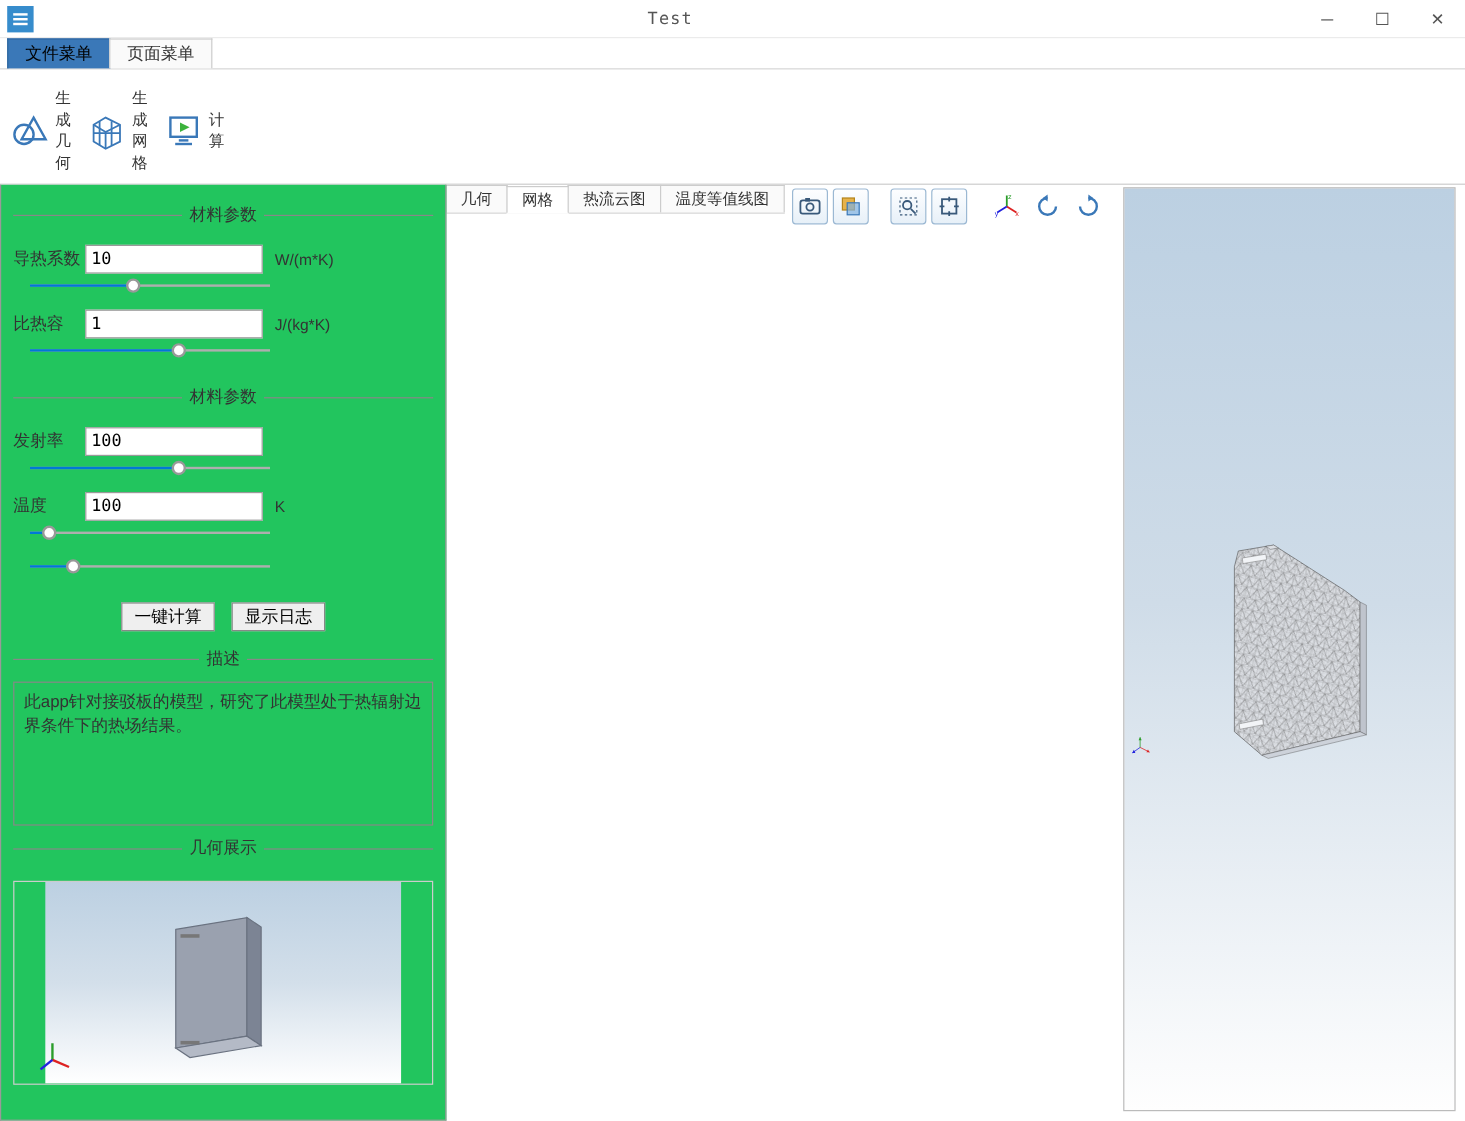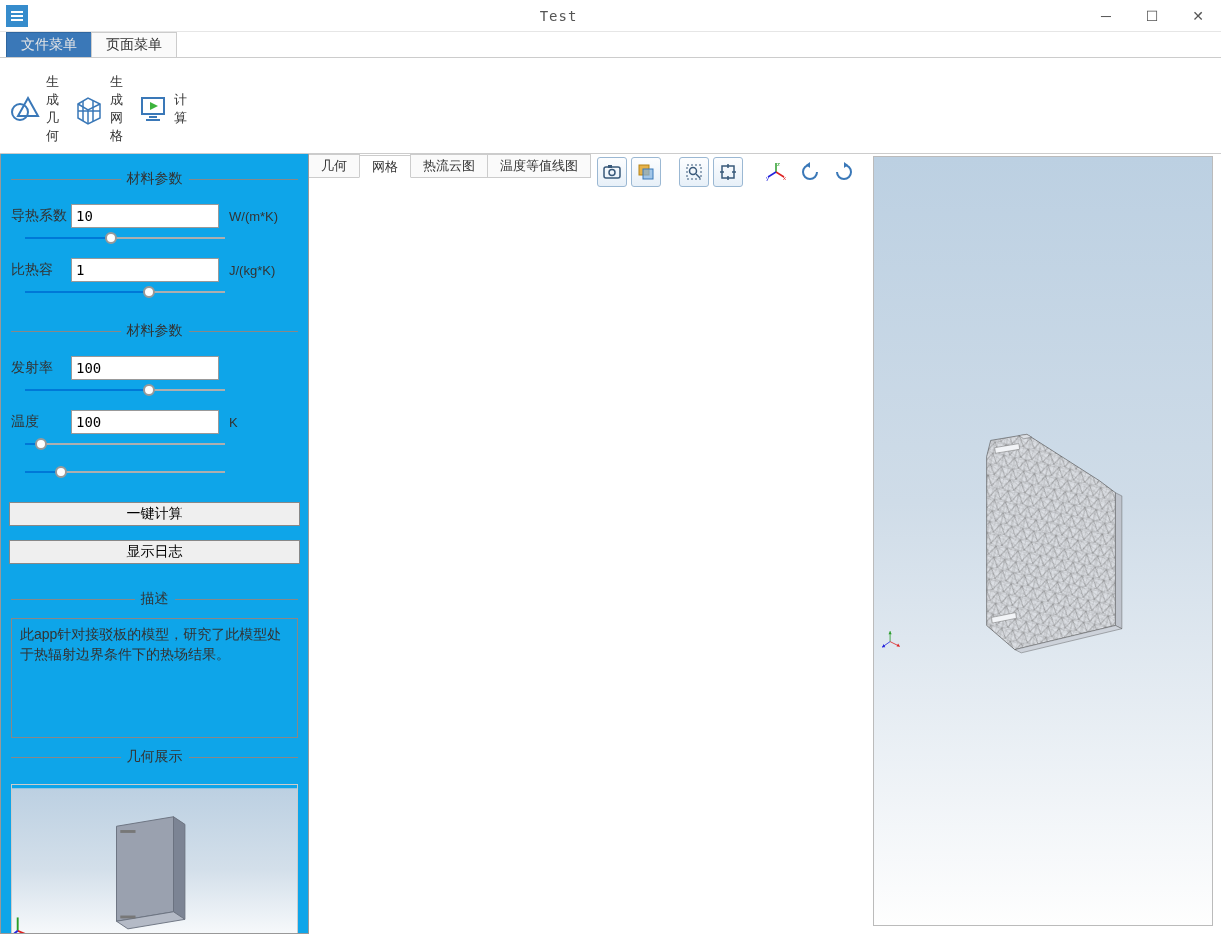--- a/index.html
+++ b/index.html
@@ -50,21 +50,21 @@
   font-size: 14px;
   border: 1px solid #ccc;
   border-bottom: none;
   margin-left: -1px;
   background: #fafafa;
   cursor: pointer;
 }
 .menu-tab:first-child { margin-left: 6px; }
 .menu-tab.active {
   background: #3a78b8;
-  color: #e5e5e5;
+  color: #000000;
   border-color: #2f669f;
   font-family: Liberation Serif, serif;
 }
 
 .ribbon {
   height: 96px;
   background: #fff;
   display: flex;
   padding: 6px 8px 0;
   border-bottom: 1px solid #ccc;
@@ -83,27 +83,27 @@
 }
 .ribbon-item .lbl {
   font-size: 13px;
 }
 
 .main {
   display: flex;
   height: calc(934px - 32px - 26px - 96px);
 }
 .sidebar {
-  width: 309px;
+  width: 372px;
   border: 1px solid #999;
   border-top: none;
   padding: 10px 8px 8px;
   overflow: hidden;
   position: relative;
-  background: #0ea5e9;
+  background: #22c55e;
 }
 fieldset.section {
   border: none;
   border-top: 1px solid #888;
   margin: 6px 2px 10px;
   padding: 10px 0 0;
 }
 fieldset.section legend {
   margin: 0 auto;
   padding: 0 6px;
@@ -153,22 +153,21 @@
   top: 2px; width: 12px; height: 12px;
   border-radius: 50%;
   background: #fff;
   border: 2px solid #999;
   transform: translateX(-50%);
 }
 .btn-row {
   display: flex;
   justify-content: center;
   gap: 14px;
-  margin: 6px 0 26px;
-  flex-direction: column;
+  margin: 6px 0 14px;
 }
 .btn-row button {
   padding: 2px 10px;
   font-size: 14px;
   font-family: inherit;
   background: #efefef;
   border: 1px solid #888;
   cursor: pointer;
 }
 .desc-box {

